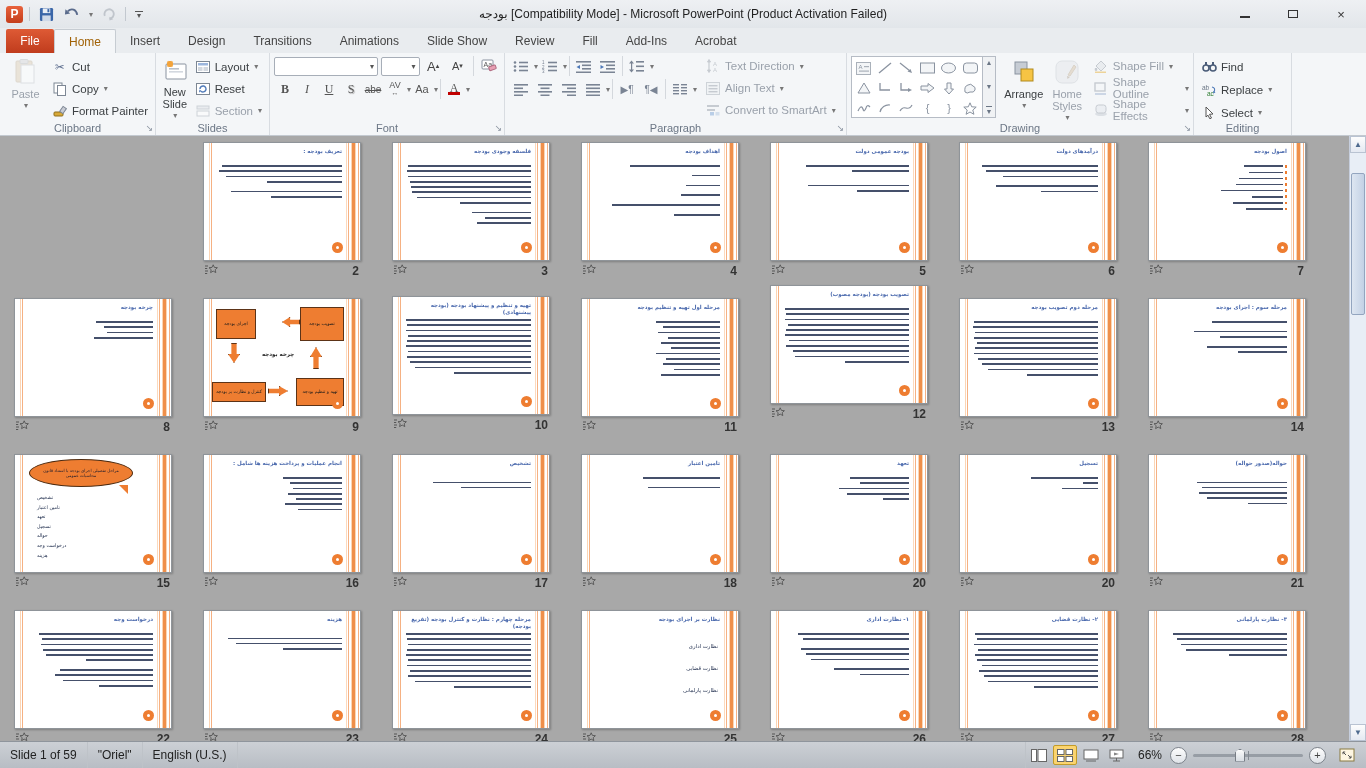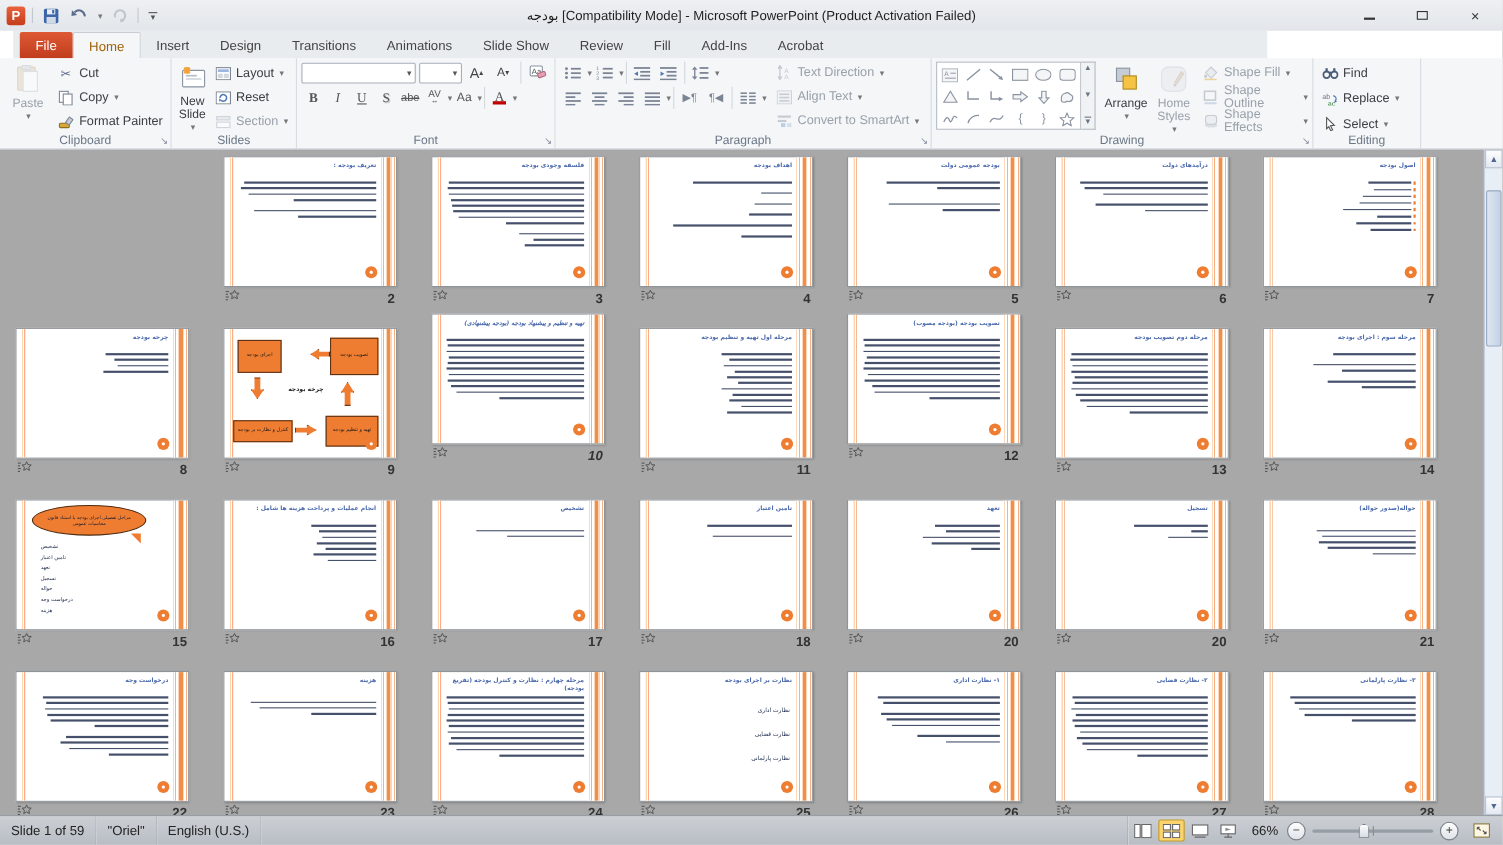--- a/index.html
+++ b/index.html
@@ -15,21 +15,21 @@
   .qbtn svg{display:block}
   .qat-dd{width:14px;height:16px;font-size:8px;color:#555;display:flex;flex-direction:column;align-items:center;justify-content:center;line-height:4px}
   .qat-dd b{display:block;width:8px;height:1px;background:#555;margin-bottom:2px}
   .tb-title{position:absolute;left:0;right:0;text-align:center;font-size:12px;color:#1f1f1f;pointer-events:none}
   .winctl{position:absolute;right:8px;top:0;height:28px;display:flex;align-items:center;gap:26px;padding-right:6px}
   .wbtn{width:22px;height:18px;display:flex;align-items:center;justify-content:center;color:#333;font-size:13px}
   .wbtn .maxbox{width:10px;height:8px;border:1px solid #333}
   .wbtn .minbar{width:10px;height:2px;background:#333;margin-top:6px}
 
   
-  .tabrow{position:absolute;left:12px;top:28px;width:1140px;height:25px;background:#e9ecef;display:flex;align-items:flex-end}
+  .tabrow{position:absolute;left:0;top:28px;width:1366px;height:25px;background:#e9ecef;display:flex;align-items:flex-end}
   .filetab{width:48px;height:24px;margin-left:6px;background:linear-gradient(#de5a35,#c03c1d);border-radius:2px 2px 0 0;color:#fff;font-size:12px;display:flex;align-items:center;justify-content:center}
   .rtab{height:24px;padding:0 14px;font-size:12px;color:#444;display:flex;align-items:center}
   .rtab.active{background:#f4f6f8;border:1px solid #c6ccd2;border-bottom:none;border-radius:2px 2px 0 0;color:#a16207}
 
   
   .ribbon{position:absolute;left:0;top:53px;width:1366px;height:83px;background:#f4f6f8;border-bottom:1px solid #c3c9d0;display:flex}
   .rgroup{position:relative;height:82px;border-right:1px solid #d8dce1;padding:3px 4px 15px 4px;flex:none}
   .rg-label{position:absolute;left:0;right:0;bottom:1px;text-align:center;font-size:11px;color:#6b7685}
   .launcher{position:absolute;right:2px;bottom:2px;font-size:9px;color:#8a93a0;line-height:9px}
   .bigbtn{display:flex;flex-direction:column;align-items:center;justify-content:flex-start;width:46px;height:64px;font-size:11px;color:#3c4043;text-align:center;line-height:12px;padding-top:3px}
@@ -1034,21 +1034,21 @@
           <span><svg width="14" height="12" viewBox="0 0 14 12">
               <path d="M8.2 0.8 L9.4 3.4 L12.4 3.7 L10.2 5.7 L10.8 8.6 L8.2 7.1 L5.6 8.6 L6.2 5.7 L4 3.7 L7 3.4 Z" fill="none" stroke="#555" stroke-width="0.9"></path>
               <rect x="0" y="1.5" width="3" height="1" fill="#555"></rect>
               <rect x="0" y="4" width="2.2" height="1" fill="#555"></rect>
               <rect x="0" y="6.5" width="3" height="1" fill="#555"></rect>
               <rect x="0" y="9" width="2.2" height="1" fill="#555"></rect>
             </svg></span>
           <span class="num">9</span>
         </div>
       </div>
-      <div class="slidewrap" style="left: 392px; top: 149px; font-style: italic;">
+      <div class="slidewrap" style="left: 392px; top: 160px;">
         <div class="thumb">
           <div class="stripeR"></div>
           <div class="stripeL"></div>
           <div class="stitle fa">تهیه و تنظیم و پیشنهاد بودجه (بودجه پیشنهادی)</div>
           <div class="bodylines">
             <div class="lrow">
               <span class="bar" style="width:97%"></span>
             </div>
             <div class="lrow">
               <span class="bar" style="width:96%"></span>

